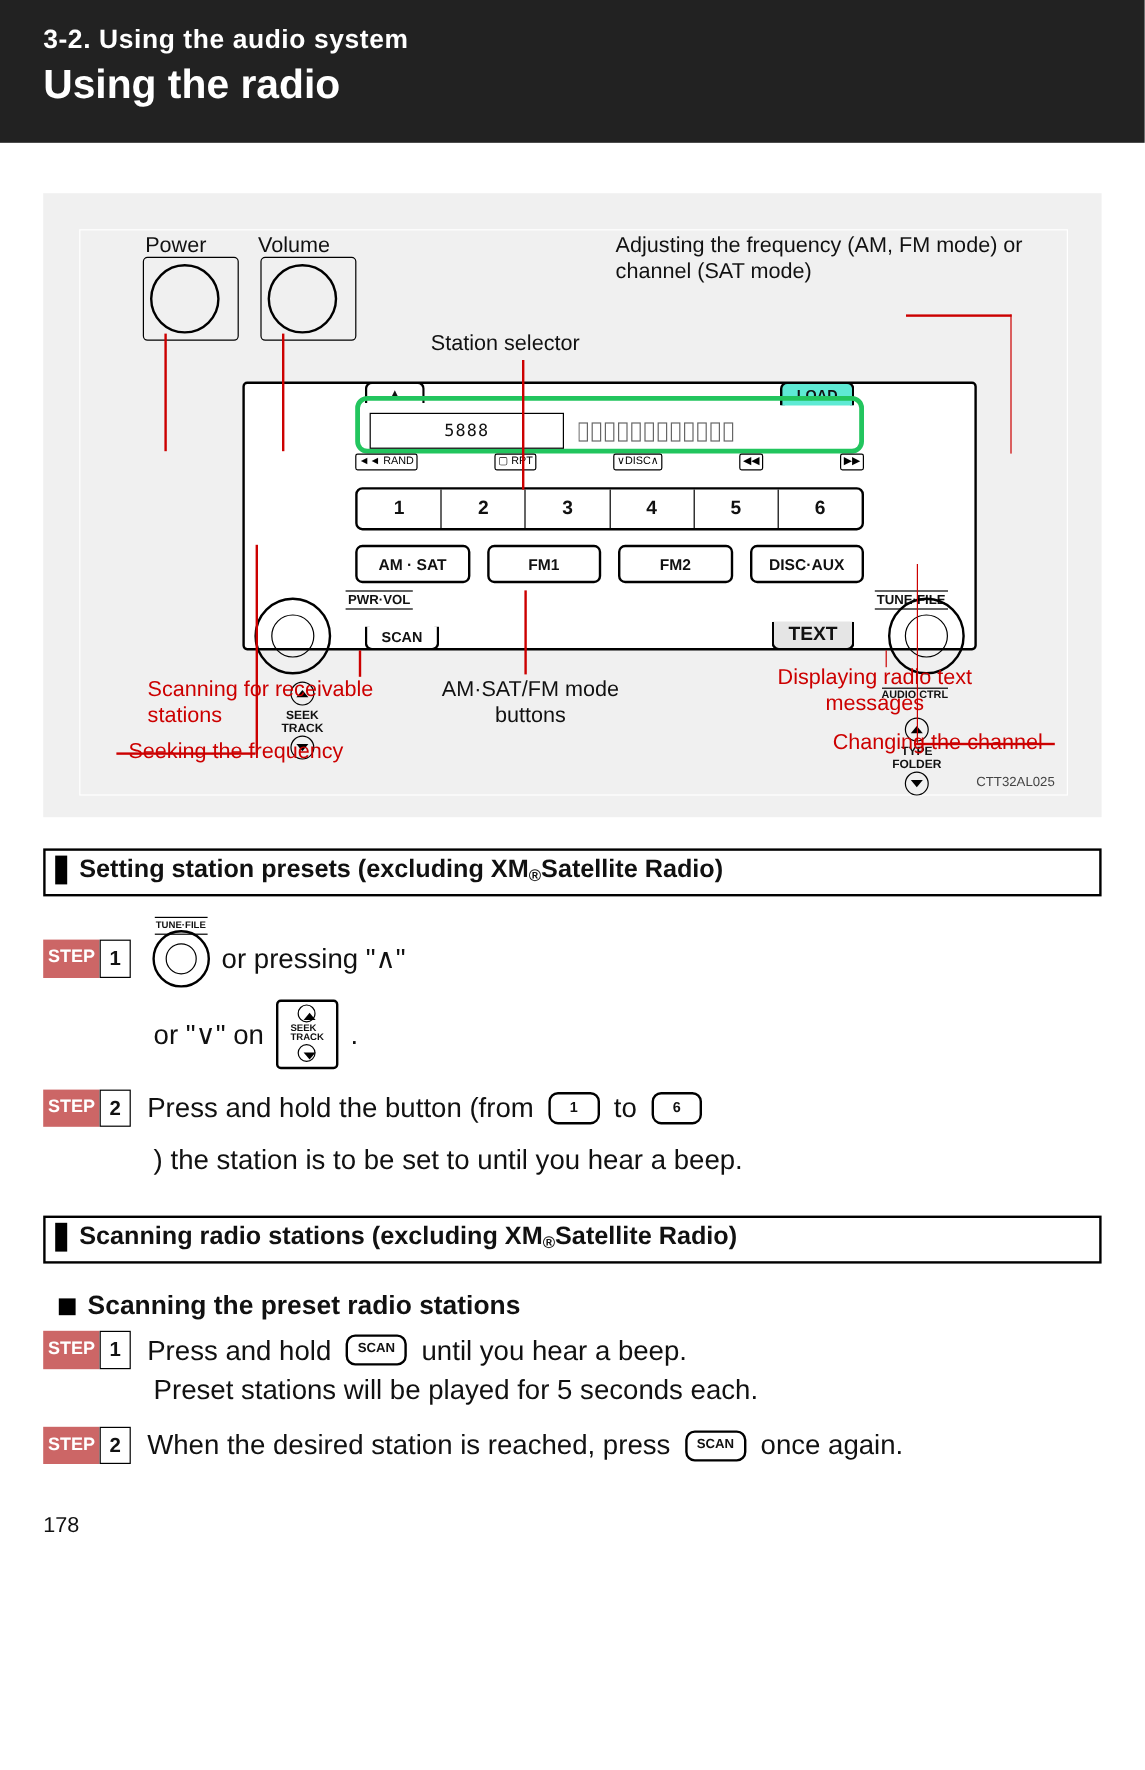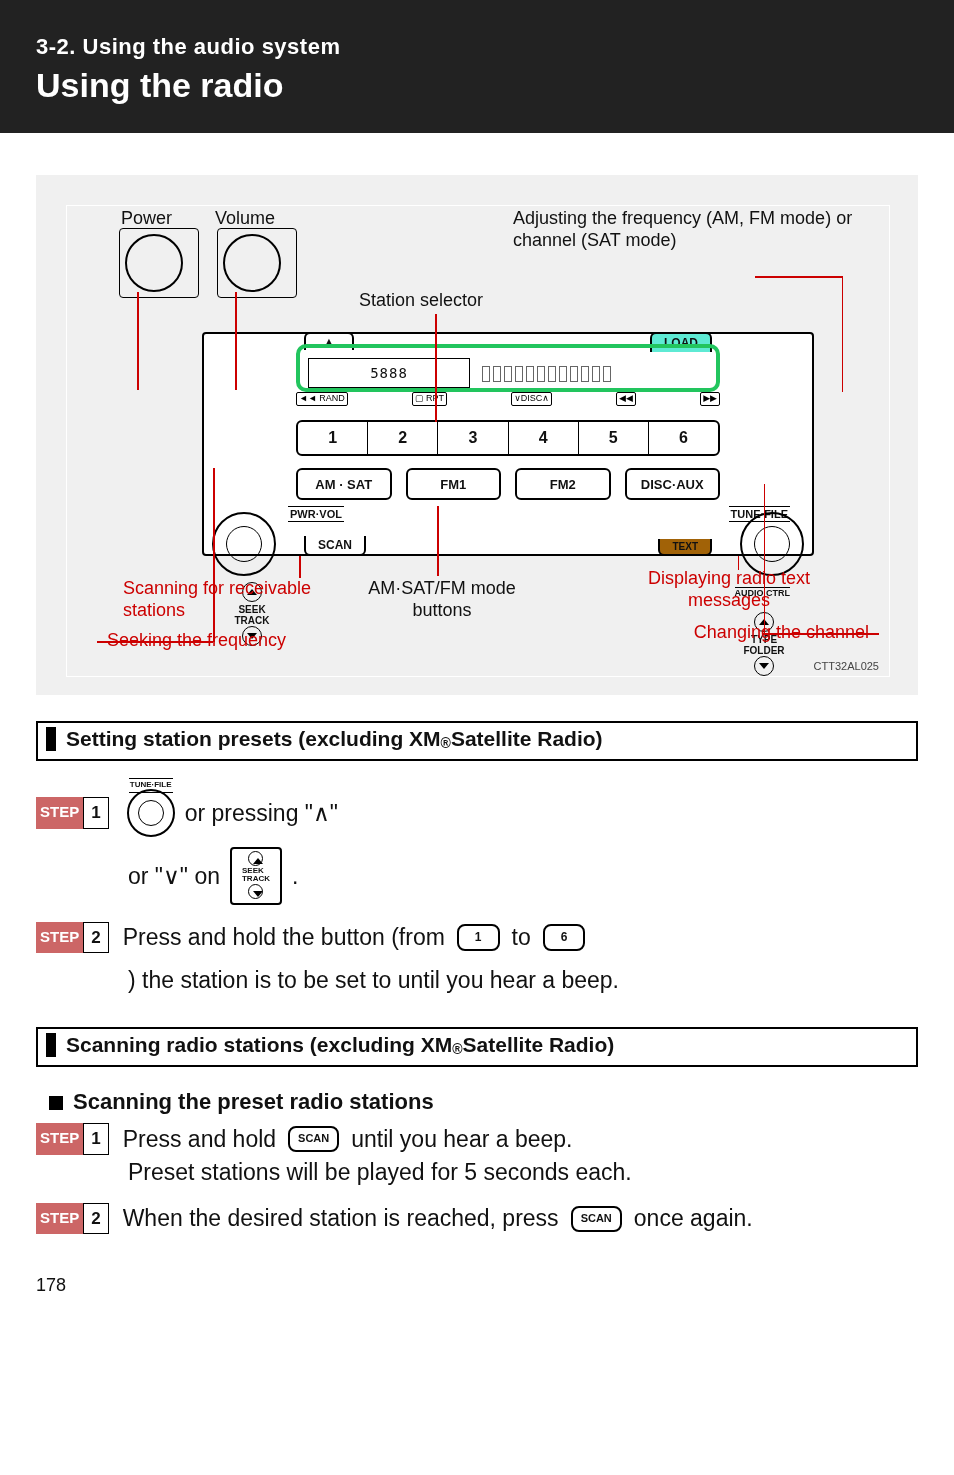--- a/index.html
+++ b/index.html
@@ -1,35 +1,35 @@
 <!DOCTYPE html>
 <html><head>
 <meta charset="utf-8">
 <style>
 html,body{margin:0;padding:0;font-family:Arial,Helvetica,sans-serif;font-size:16px;color:#111;background:#fff}
 .page{width:954px;height:1475px;position:relative;background:#fff;box-sizing:border-box}
-.header{background:#222;color:#fff;padding:34px 36px 28px 36px}
+.header{background:#222;color:#fff;padding:20px 36px 28px 36px}
 .header .section{font-weight:bold;font-size:22px;letter-spacing:.5px}
 .header .title{font-weight:bold;font-size:34px;margin-top:6px}
 .light{background:#f0f0f0;margin:42px 36px 26px 36px;padding:30px 30px 18px 30px;position:relative}
 .diagram{position:relative;border:1px solid #fff;width:100%;height:470px}
 .radio-box{position:absolute;left:135px;right:75px;top:126px;height:220px;border:2px solid #000;border-radius:4px;background:#fff}
 .display{position:absolute;left:92px;right:92px;top:10px;height:40px;border:4px solid #22c55e;border-radius:10px;display:flex;gap:12px;align-items:flex-end;padding:0 8px}
 .display .lcd{flex:0 0 160px;height:28px;border:1px solid #000;display:flex;align-items:center;justify-content:center;font-family:monospace;font-size:14px;letter-spacing:1px}
 .display .dashes{flex:1;height:28px;display:flex;align-items:center;gap:3px;overflow:hidden}
 .display .d{width:6px;height:14px;border:1px solid #666}
 .sub-bar{position:absolute;left:92px;right:92px;top:58px;height:14px;display:flex;justify-content:space-between;font-size:9px;color:#000}
 .sub-bar span{border:1px solid #000;padding:0 2px;border-radius:2px}
 .presets{position:absolute;left:92px;right:92px;top:86px;height:32px;border:2px solid #000;border-radius:6px;display:flex}
 .presets div{flex:1;border-right:1px solid #000;display:flex;align-items:center;justify-content:center;font-weight:bold}
 .presets div:last-child{border-right:none}
 .mode-row{position:absolute;left:92px;right:92px;top:134px;height:32px;display:flex;gap:14px}
 .mode-row div{flex:1;border:2px solid #000;border-radius:6px;display:flex;align-items:center;justify-content:center;font-size:13px;font-weight:bold}
 .scan-tab{position:absolute;left:100px;bottom:-2px;border:2px solid #000;border-top:none;border-radius:0 0 6px 6px;padding:2px 12px;font-size:12px;font-weight:bold;background:#fff}
-.text-tab{position:absolute;right:100px;bottom:-2px;border:2px solid #000;border-top:none;border-radius:0 0 6px 6px;padding:2px 12px;font-size:10px;font-weight:bold;background:#a16207}
+.text-tab{position:absolute;right:100px;bottom:-2px;border:2px solid #000;border-top:none;border-radius:0 0 6px 6px;padding:2px 12px;font-size:16px;font-weight:bold;background:#e5e5e5}
 .eject-tab{position:absolute;left:100px;top:-2px;border:2px solid #000;border-bottom:none;border-radius:6px 6px 0 0;padding:0 16px;font-size:14px;background:#fff}
 .load-tab{position:absolute;right:100px;top:-2px;border:2px solid #000;border-bottom:none;border-radius:6px 6px 0 0;padding:2px 12px;font-size:12px;font-weight:bold;background:#5eead4}
 .label-pwr{position:absolute;left:84px;top:172px;font-size:11px;font-weight:bold;border-top:1.5px solid #000;border-bottom:1.5px solid #000;padding:1px 2px}
 .label-tune{position:absolute;right:22px;top:172px;font-size:11px;font-weight:bold;border-top:1.5px solid #000;border-bottom:1.5px solid #000;padding:1px 2px}
 .label-audio{position:absolute;right:22px;top:253px;font-size:9px;font-weight:bold;border-top:1px solid #000}
 .seek-group{position:absolute;left:24px;top:248px;width:48px;text-align:center;font-size:10px;font-weight:bold;line-height:1.1}
 .type-group{position:absolute;right:22px;top:278px;width:52px;text-align:center;font-size:10px;font-weight:bold;line-height:1.1}
 .circ{display:inline-block;width:18px;height:18px;border:1.5px solid #000;border-radius:50%;position:relative}
 .circ.up::after{content:"";position:absolute;left:4px;top:6px;border-left:5px solid transparent;border-right:5px solid transparent;border-bottom:6px solid #000}
 .circ.dn::after{content:"";position:absolute;left:4px;top:6px;border-left:5px solid transparent;border-right:5px solid transparent;border-top:6px solid #000}

